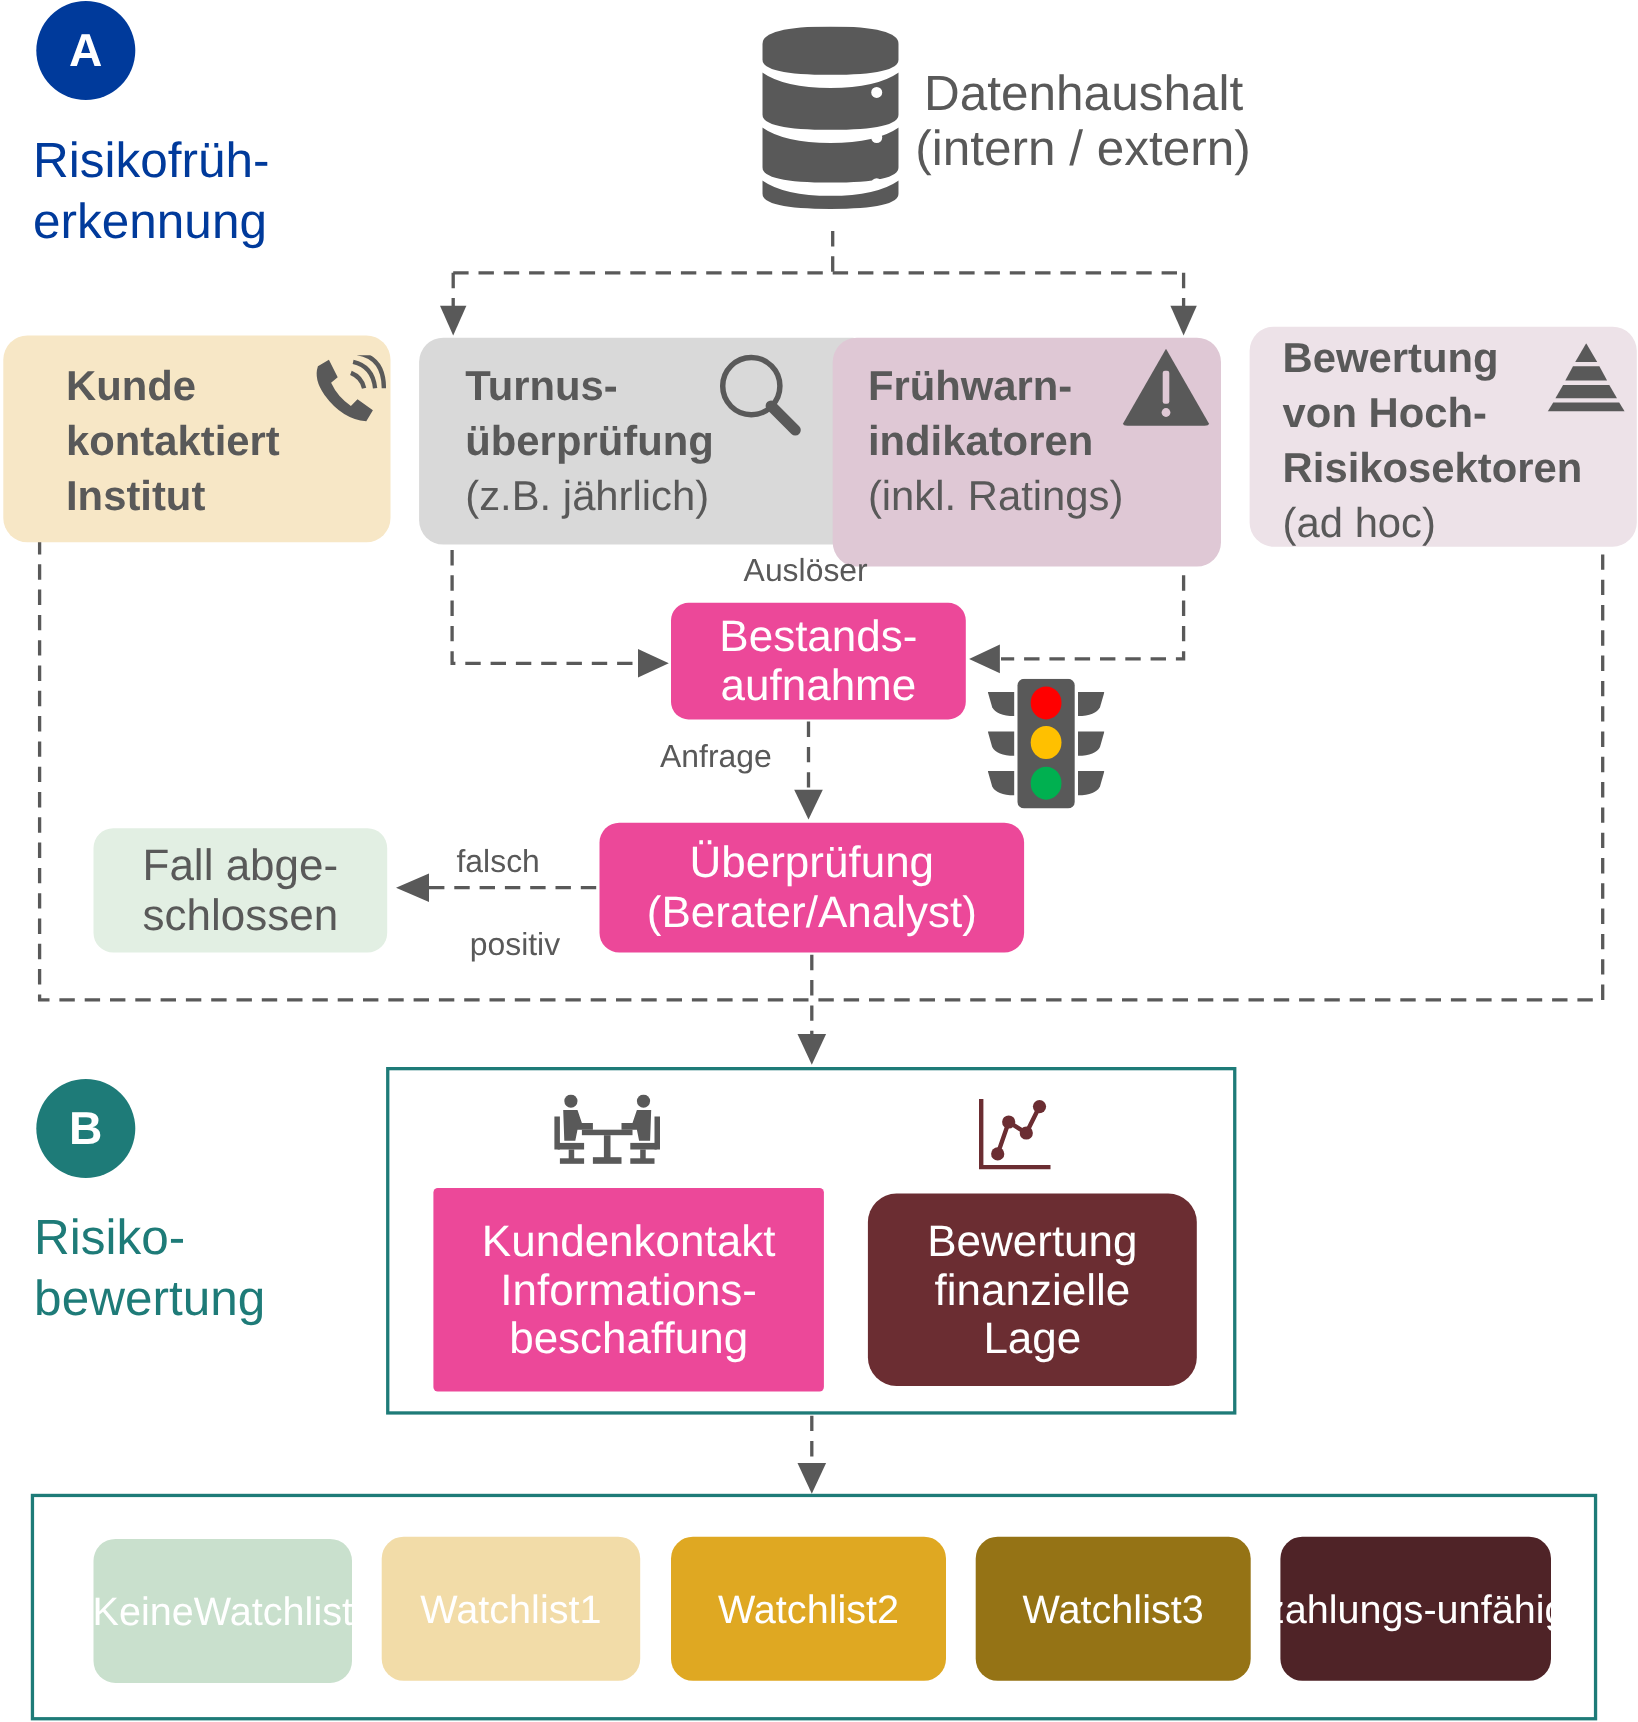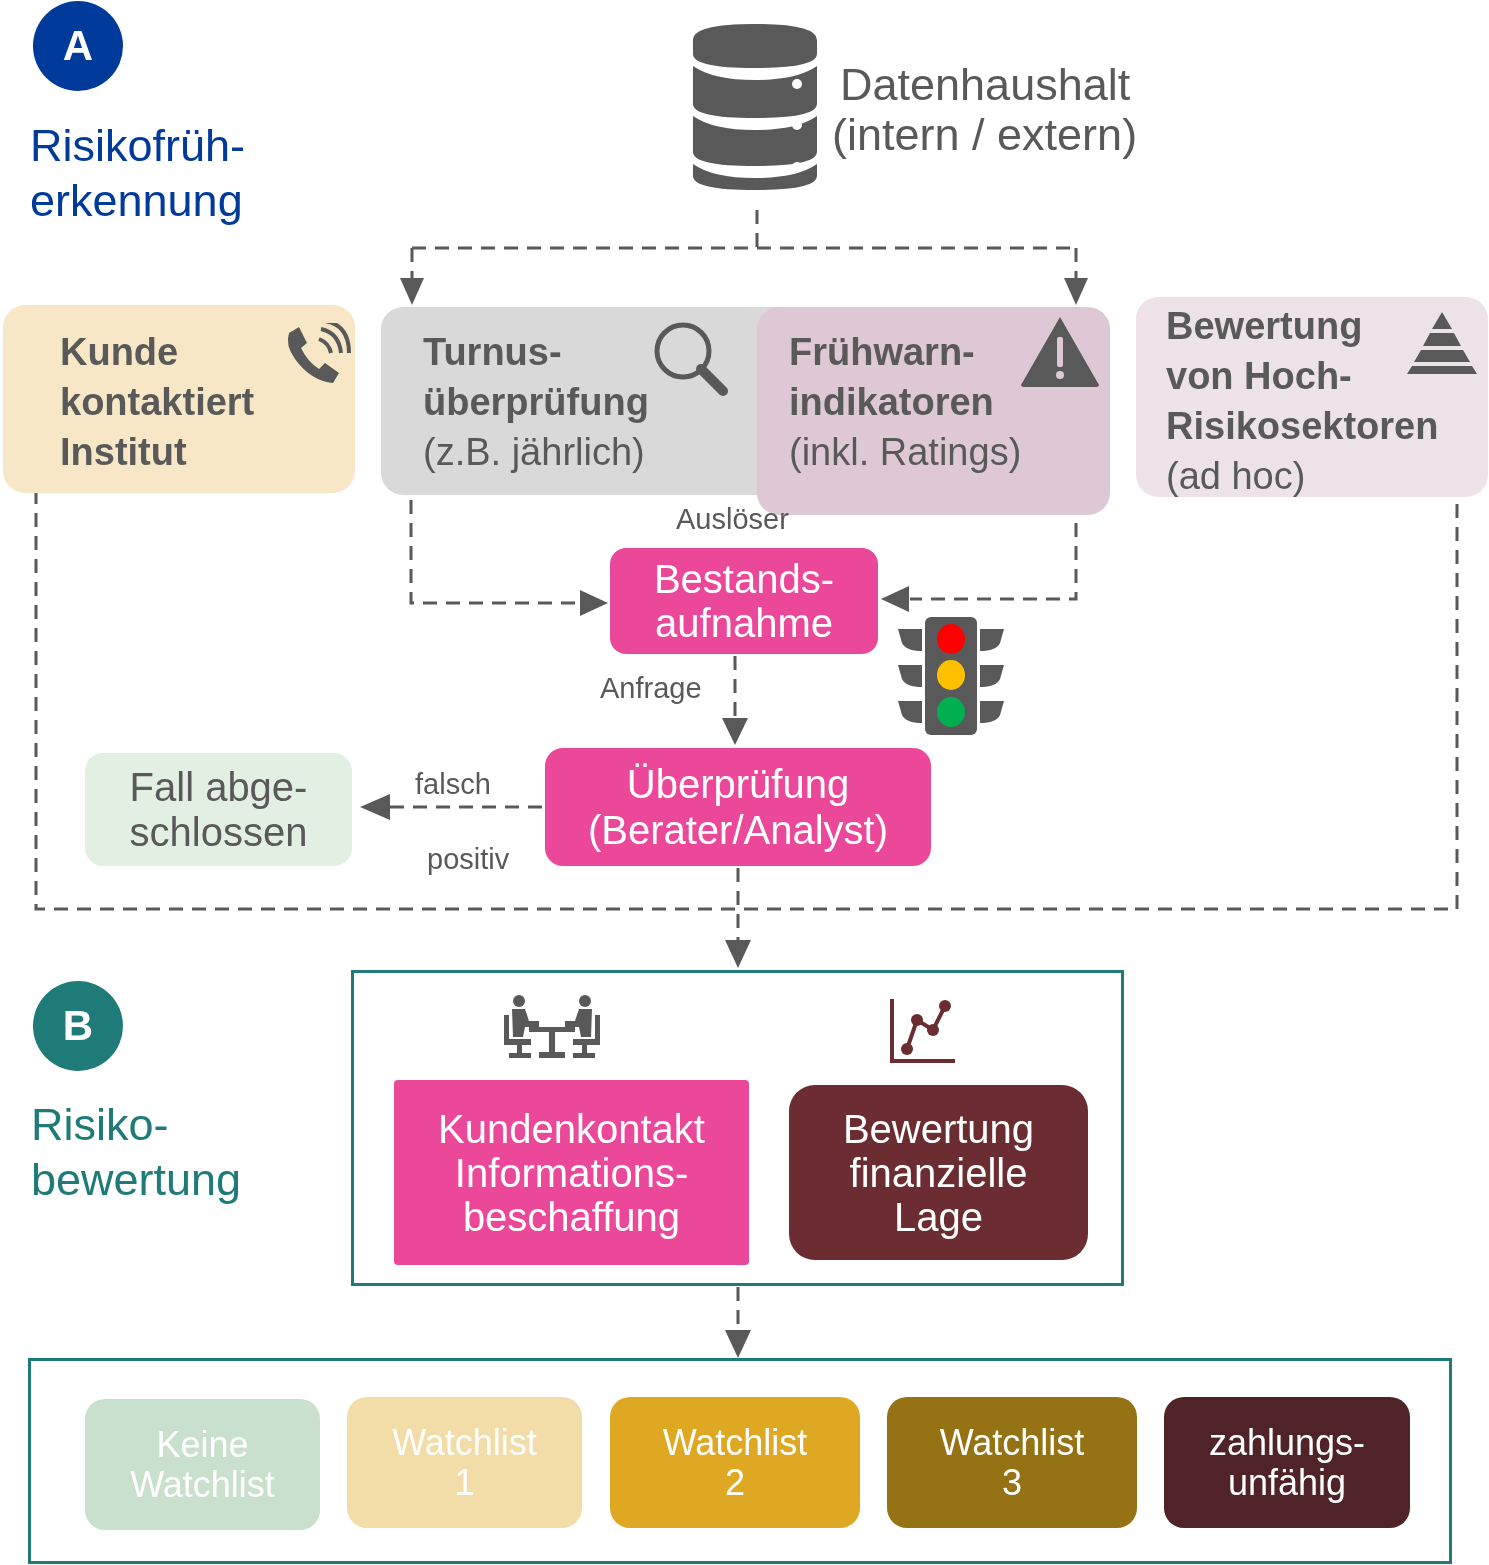--- a/index.html
+++ b/index.html
@@ -12,21 +12,21 @@
   .sect-title { position:absolute; font-size:45px; line-height:55px; }
   .box { position:absolute; border-radius:22px; box-sizing:border-box; }
   .src-text { position:absolute; font-size:38px; line-height:50px; color:#595959; }
   .src-text b { font-weight:bold; display:block; }
   .src-text span { display:block; }
   .dark { background:#ec4899; color:#fff; display:flex; flex-direction:column;
           align-items:center; justify-content:center; text-align:center; }
   .lbl { position:absolute; font-size:29px; color:#595959; }
   .frame { position:absolute; border:3px solid #1e7b78; box-sizing:border-box; }
   .cat { position:absolute; border-radius:20px; color:#fff; font-size:36px;
-         line-height:40px; display:flex; flex-direction:column;
+         line-height:40px; display:flex; flex-direction:row;
          align-items:center; justify-content:center; text-align:center; }
   svg.lines { position:absolute; left:0; top:0; }
 </style>
 </head>
 <body>
 
 <svg class="lines" width="1489" height="1565">
   <defs>
     <marker id="ah" markerWidth="10" markerHeight="10" refX="5" refY="5" orient="auto" markerUnits="userSpaceOnUse"></marker>
   </defs>

